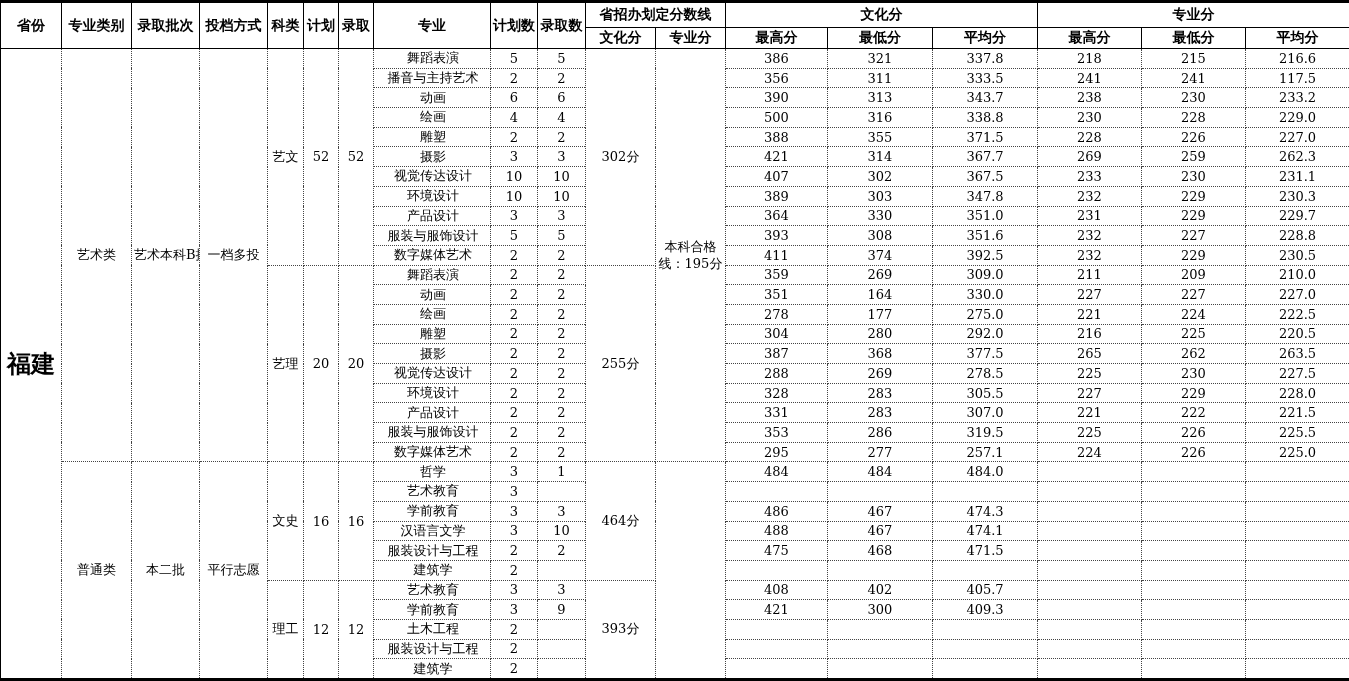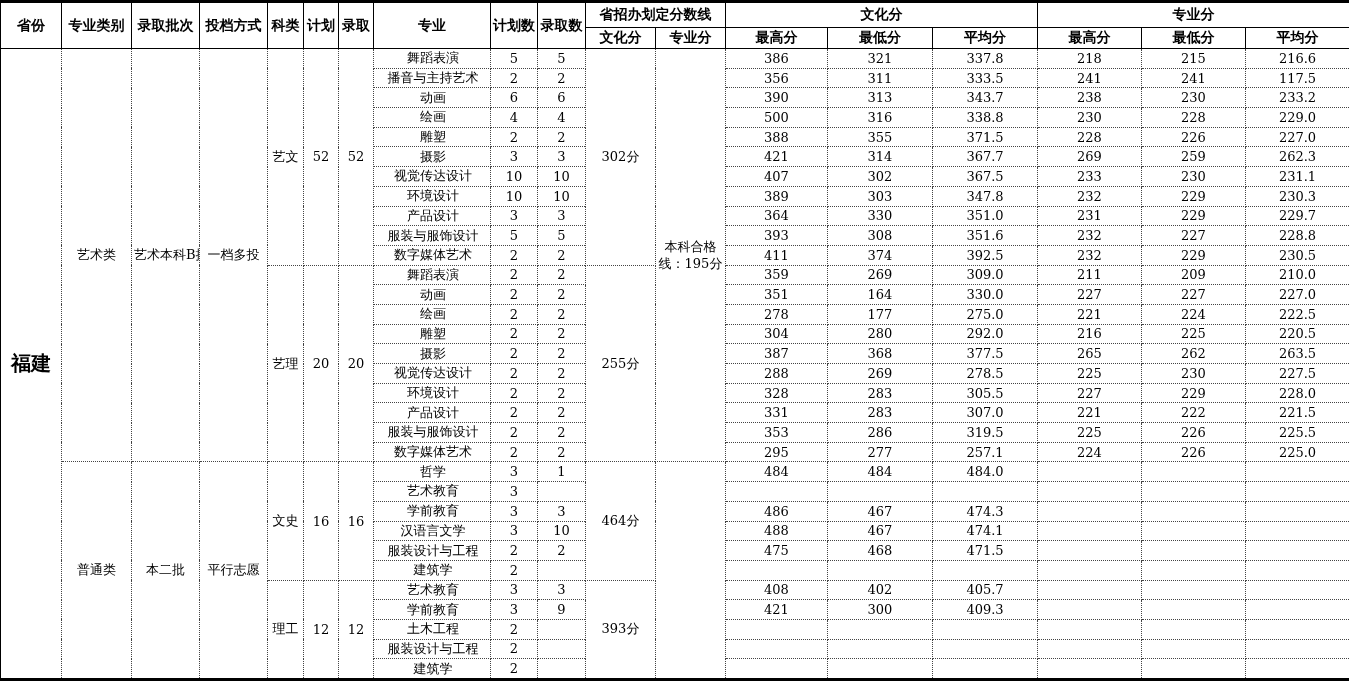--- a/index.html
+++ b/index.html
@@ -30,21 +30,21 @@
     border:1px dotted #444;
     font-size:13px;
     text-align:center;
     vertical-align:middle;
     padding:0 2px;
     height:18.7px;
     white-space:nowrap;
     overflow:hidden;
   }
   td.major { text-align:center; padding-left:4px; }
-  td.province { font-size:20px; font-weight:bold; font-family:"DejaVu Serif","Liberation Serif",serif; }
+  td.province { font-size:24px; font-weight:bold; font-family:"DejaVu Serif","Liberation Serif",serif; }
   td.wrapcell { white-space:normal; line-height:1.35; }
 </style>
 </head>
 <body>
 
 <div class="sheet">
   <table>
     <colgroup>
       <col style="width:61px">
         <col style="width:70px">

